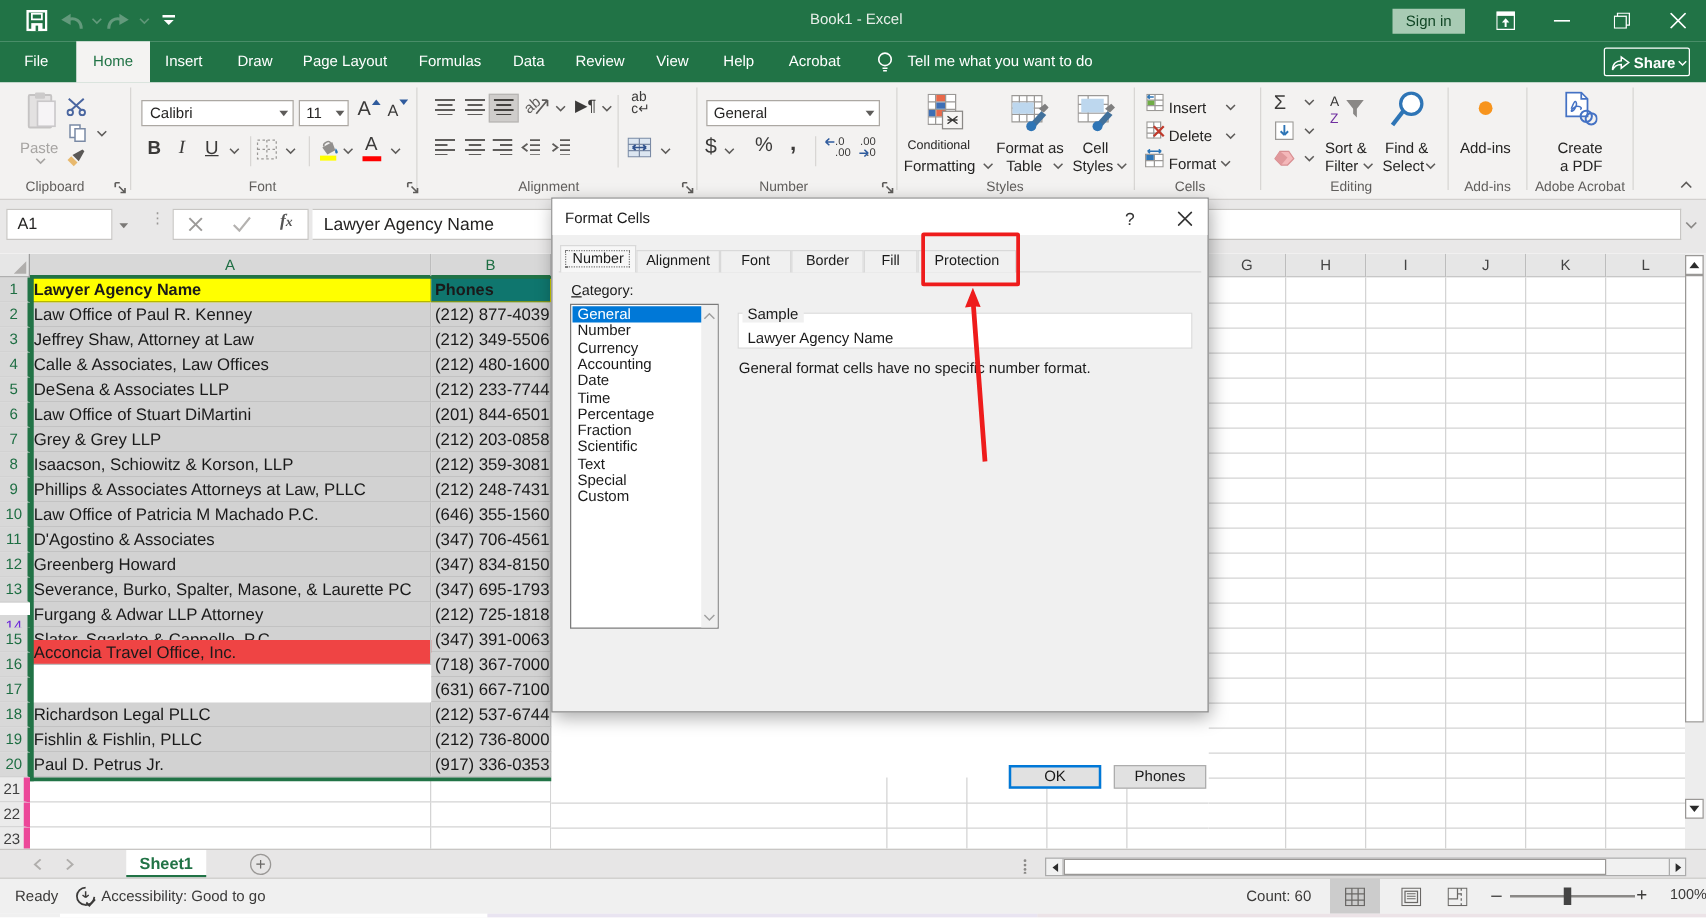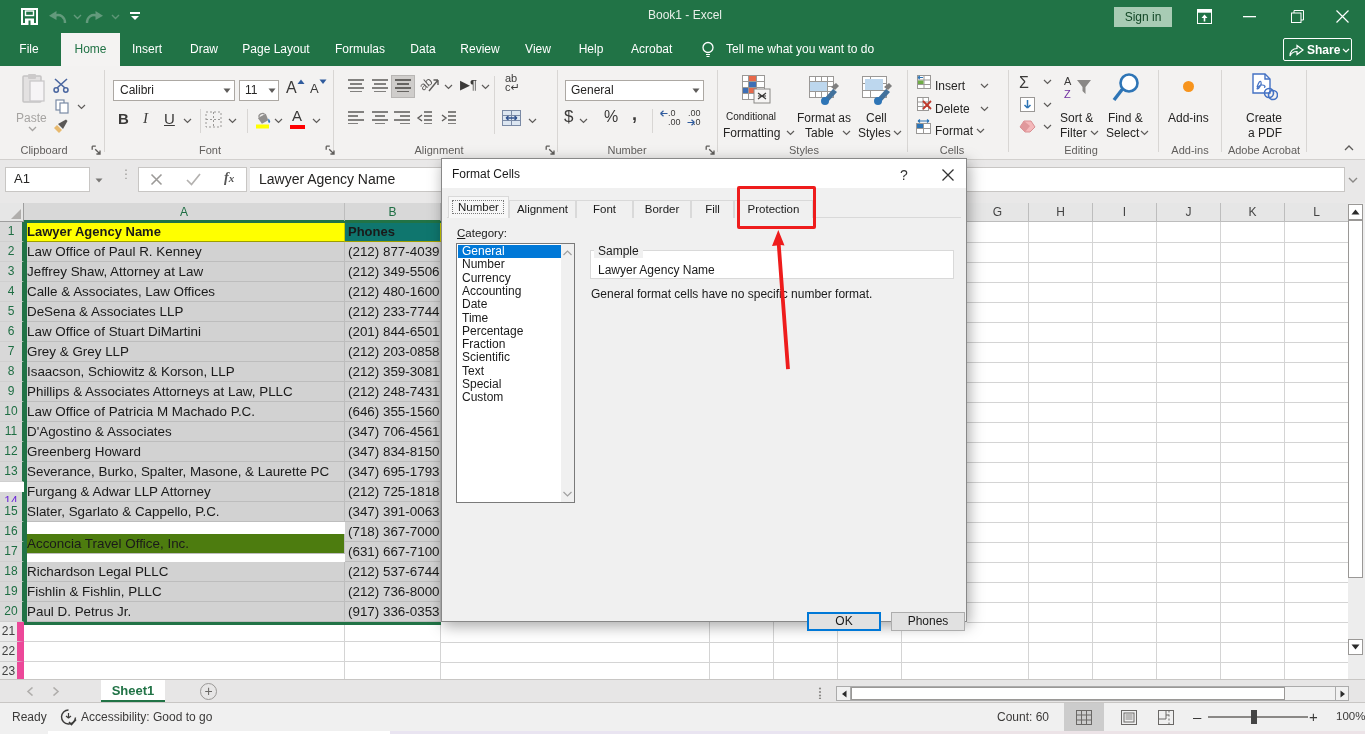--- a/index.html
+++ b/index.html
@@ -22,29 +22,29 @@
 .glabel { position:absolute; top:78px; height:14px; font-size:11px; color:#605e5c; text-align:center; }
 .launch { position:absolute; top:79px; width:12px; height:12px; }
 .combo { position:absolute; background:#fff; border:1px solid #aca8a3; font-size:12px; color:#252423; }
 .ribtxt { position:absolute; font-size:11px; color:#252423; white-space:nowrap; }
 
 #fbar { position:absolute; left:0; top:160px; width:1365px; height:43px; background:#e9e8e8; }
 .fbox { position:absolute; top:7px; height:25px; background:#fff; border:1px solid #c8c6c4; }
 
 #grid { position:absolute; left:0; top:203px; width:1365px; height:476px; background:#fff; overflow:hidden; }
 .colhdr { position:absolute; top:0; height:19px; font-size:12px; text-align:center; line-height:18px; color:#444; background:#e6e6e6; border-right:1px solid #bdbdbd; border-bottom:1px solid #bdbdbd; }
-.rowhdr { position:absolute; left:0; width:24px; height:20px; font-size:12px; text-align:center; line-height:19px; color:#3f3f3f; background:#ebebeb; border-right:7px solid #ec4899; border-bottom:1px solid #cfcfcf; }
+.rowhdr { position:absolute; left:0; width:24px; height:20px; font-size:12px; text-align:center; line-height:19px; color:#3f3f3f; background:#ebebeb; border-right:5px solid #ec4899; border-bottom:1px solid #cfcfcf; }
 .cell { position:absolute; height:20px; font-size:13.4px; line-height:19px; color:#1a1a1a; padding-left:3px; white-space:nowrap; overflow:hidden; border-right:1px solid #d4d4d4; border-bottom:1px solid #d4d4d4; }
 
 #tabstrip { position:absolute; left:0; top:679px; width:1365px; height:23px; background:#e7e6e6; border-top:1px solid #c8c6c4; }
 
 #statusbar { position:absolute; left:0; top:702px; width:1365px; height:29px; background:#f0f0f0; border-top:1px solid #c8c6c4; font-size:12px; color:#3b3a39; }
 #bottomstrip { position:absolute; left:0; top:731px; width:1365px; height:3px; background:#f0f0f0; }
 
-#dialog { position:absolute; left:441px; top:158px; width:526px; height:464px; background:#f0f0f0; border:1px solid #888; box-shadow:2px 4px 14px rgba(0,0,0,0.35); }
+#dialog { position:absolute; left:441px; top:158px; width:526px; height:412px; background:#f0f0f0; border:1px solid #888; box-shadow:2px 4px 14px rgba(0,0,0,0.35); }
 .dtab { position:absolute; top:41px; height:18px; background:#f0f0f0; border:1px solid #d9d9d9; border-bottom:none; font-size:11.5px; text-align:center; line-height:17px; color:#1a1a1a; }
 .litem { position:absolute; left:17px; width:100px; height:13.3px; font-size:12px; line-height:13.3px; color:#1a1a1a; padding-left:3px; white-space:nowrap; }
 </style>
 </head>
 <body>
 <div id="titlebar">
 
   <svg class="qat-ic" style="left:21px;top:8px" width="17" height="17" viewBox="0 0 17 17">
     <rect x="1" y="1" width="15" height="15" fill="none" stroke="#fff" stroke-width="2"></rect>
     <rect x="4.5" y="3" width="8" height="4.5" fill="none" stroke="#fff" stroke-width="1.4"></rect>
@@ -521,21 +521,21 @@
   <div class="cell" style="left:24px;top:219px;width:321px;background:#d2d2d2;border-right-color:#bdbdbd;border-bottom-color:#bdbdbd">D'Agostino &amp; Associates</div>
   <div class="cell" style="left:345px;top:219px;width:96px;background:#d2d2d2;border-right-color:#bdbdbd;border-bottom-color:#bdbdbd">(347) 706-4561</div>
   <div class="cell" style="left:24px;top:239px;width:321px;background:#d2d2d2;border-right-color:#bdbdbd;border-bottom-color:#bdbdbd">Greenberg Howard</div>
   <div class="cell" style="left:345px;top:239px;width:96px;background:#d2d2d2;border-right-color:#bdbdbd;border-bottom-color:#bdbdbd">(347) 834-8150</div>
   <div class="cell" style="left:24px;top:259px;width:321px;background:#d2d2d2;border-right-color:#bdbdbd;border-bottom-color:#bdbdbd">Severance, Burko, Spalter, Masone, &amp; Laurette PC</div>
   <div class="cell" style="left:345px;top:259px;width:96px;background:#d2d2d2;border-right-color:#bdbdbd;border-bottom-color:#bdbdbd">(347) 695-1793</div>
   <div class="cell" style="left:24px;top:279px;width:321px;background:#d2d2d2;border-right-color:#bdbdbd;border-bottom-color:#bdbdbd">Furgang &amp; Adwar LLP Attorney</div>
   <div class="cell" style="left:345px;top:279px;width:96px;background:#d2d2d2;border-right-color:#bdbdbd;border-bottom-color:#bdbdbd">(212) 725-1818</div>
   <div class="cell" style="left:24px;top:299px;width:321px;background:#d2d2d2;border-right-color:#bdbdbd;border-bottom-color:#bdbdbd">Slater, Sgarlato &amp; Cappello, P.C.</div>
   <div class="cell" style="left:345px;top:299px;width:96px;background:#d2d2d2;border-right-color:#bdbdbd;border-bottom-color:#bdbdbd">(347) 391-0063</div>
-  <div class="cell" style="left:24px;top:331px;width:321px;background:#4d7c0f;border-right-color:#bdbdbd;border-bottom-color:#bdbdbd">Acconcia Travel Office, Inc.</div>
+  <div class="cell" style="left:24px;top:309px;width:321px;background:#ef4444;border-right-color:#bdbdbd;border-bottom-color:#bdbdbd">Acconcia Travel Office, Inc.</div>
   <div class="cell" style="left:345px;top:319px;width:96px;background:#d2d2d2;border-right-color:#bdbdbd;border-bottom-color:#bdbdbd">(718) 367-7000</div>
   <div class="cell" style="left:345px;top:339px;width:96px;background:#d2d2d2;border-right-color:#bdbdbd;border-bottom-color:#bdbdbd">(631) 667-7100</div>
   <div class="cell" style="left:24px;top:359px;width:321px;background:#d2d2d2;border-right-color:#bdbdbd;border-bottom-color:#bdbdbd">Richardson Legal PLLC</div>
   <div class="cell" style="left:345px;top:359px;width:96px;background:#d2d2d2;border-right-color:#bdbdbd;border-bottom-color:#bdbdbd">(212) 537-6744</div>
   <div class="cell" style="left:24px;top:379px;width:321px;background:#d2d2d2;border-right-color:#bdbdbd;border-bottom-color:#bdbdbd">Fishlin &amp; Fishlin, PLLC</div>
   <div class="cell" style="left:345px;top:379px;width:96px;background:#d2d2d2;border-right-color:#bdbdbd;border-bottom-color:#bdbdbd">(212) 736-8000</div>
   <div class="cell" style="left:24px;top:399px;width:321px;background:#d2d2d2;border-right-color:#bdbdbd;border-bottom-color:#bdbdbd">Paul D. Petrus Jr.</div>
   <div class="cell" style="left:345px;top:399px;width:96px;background:#d2d2d2;border-right-color:#bdbdbd;border-bottom-color:#bdbdbd">(917) 336-0353</div>
   <div class="cell" style="left:24px;top:419px;width:321px"></div>
   <div class="cell" style="left:345px;top:419px;width:96px"></div>

